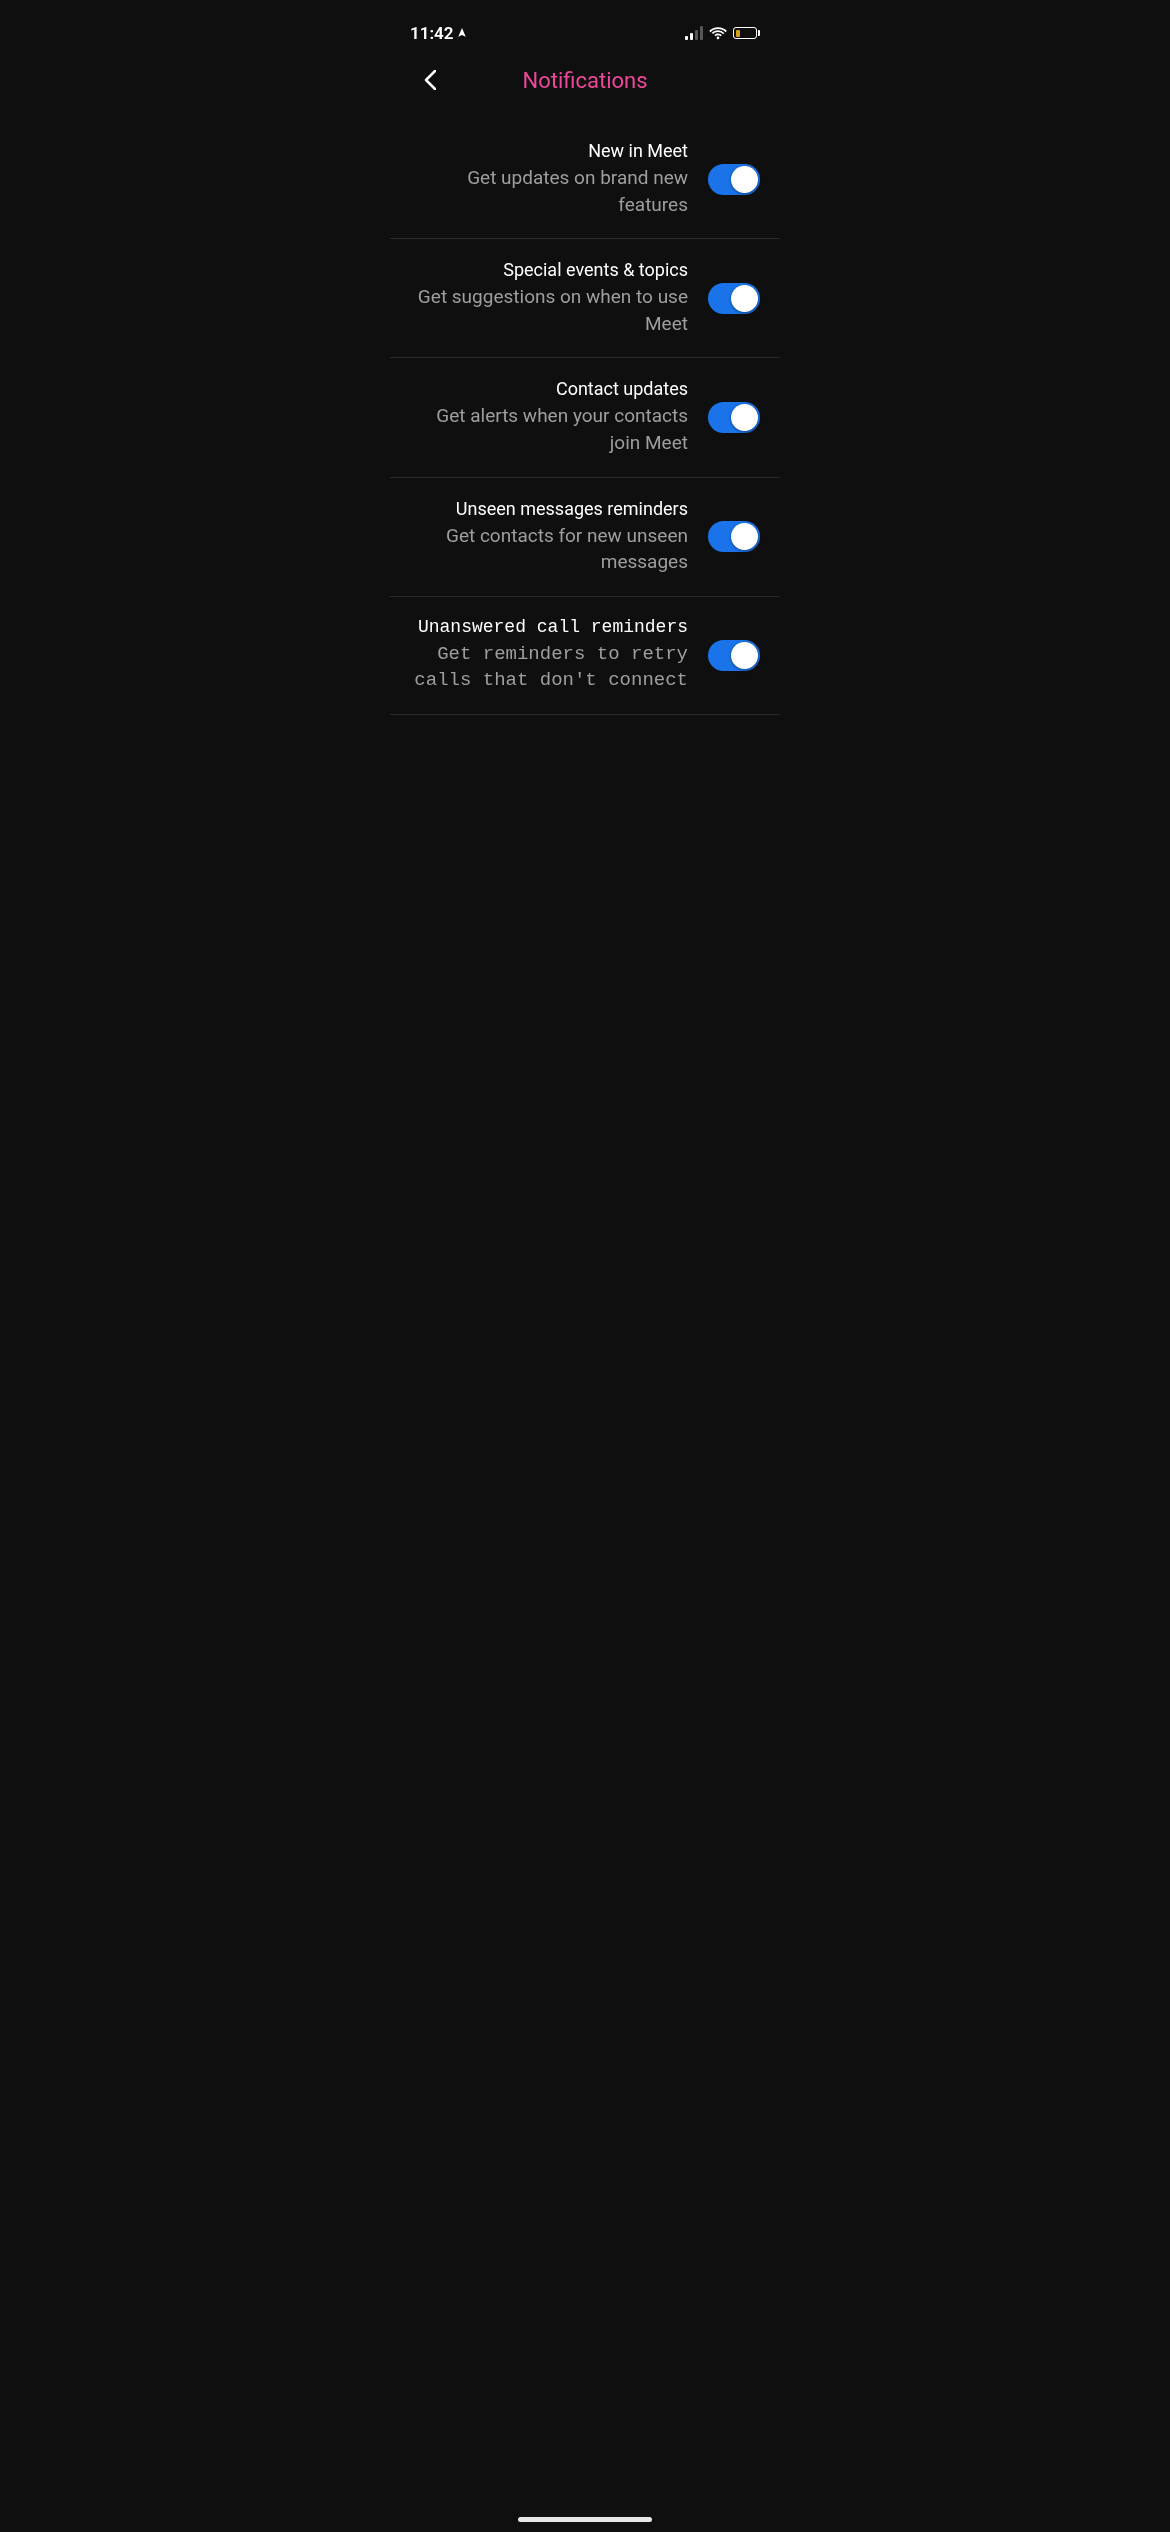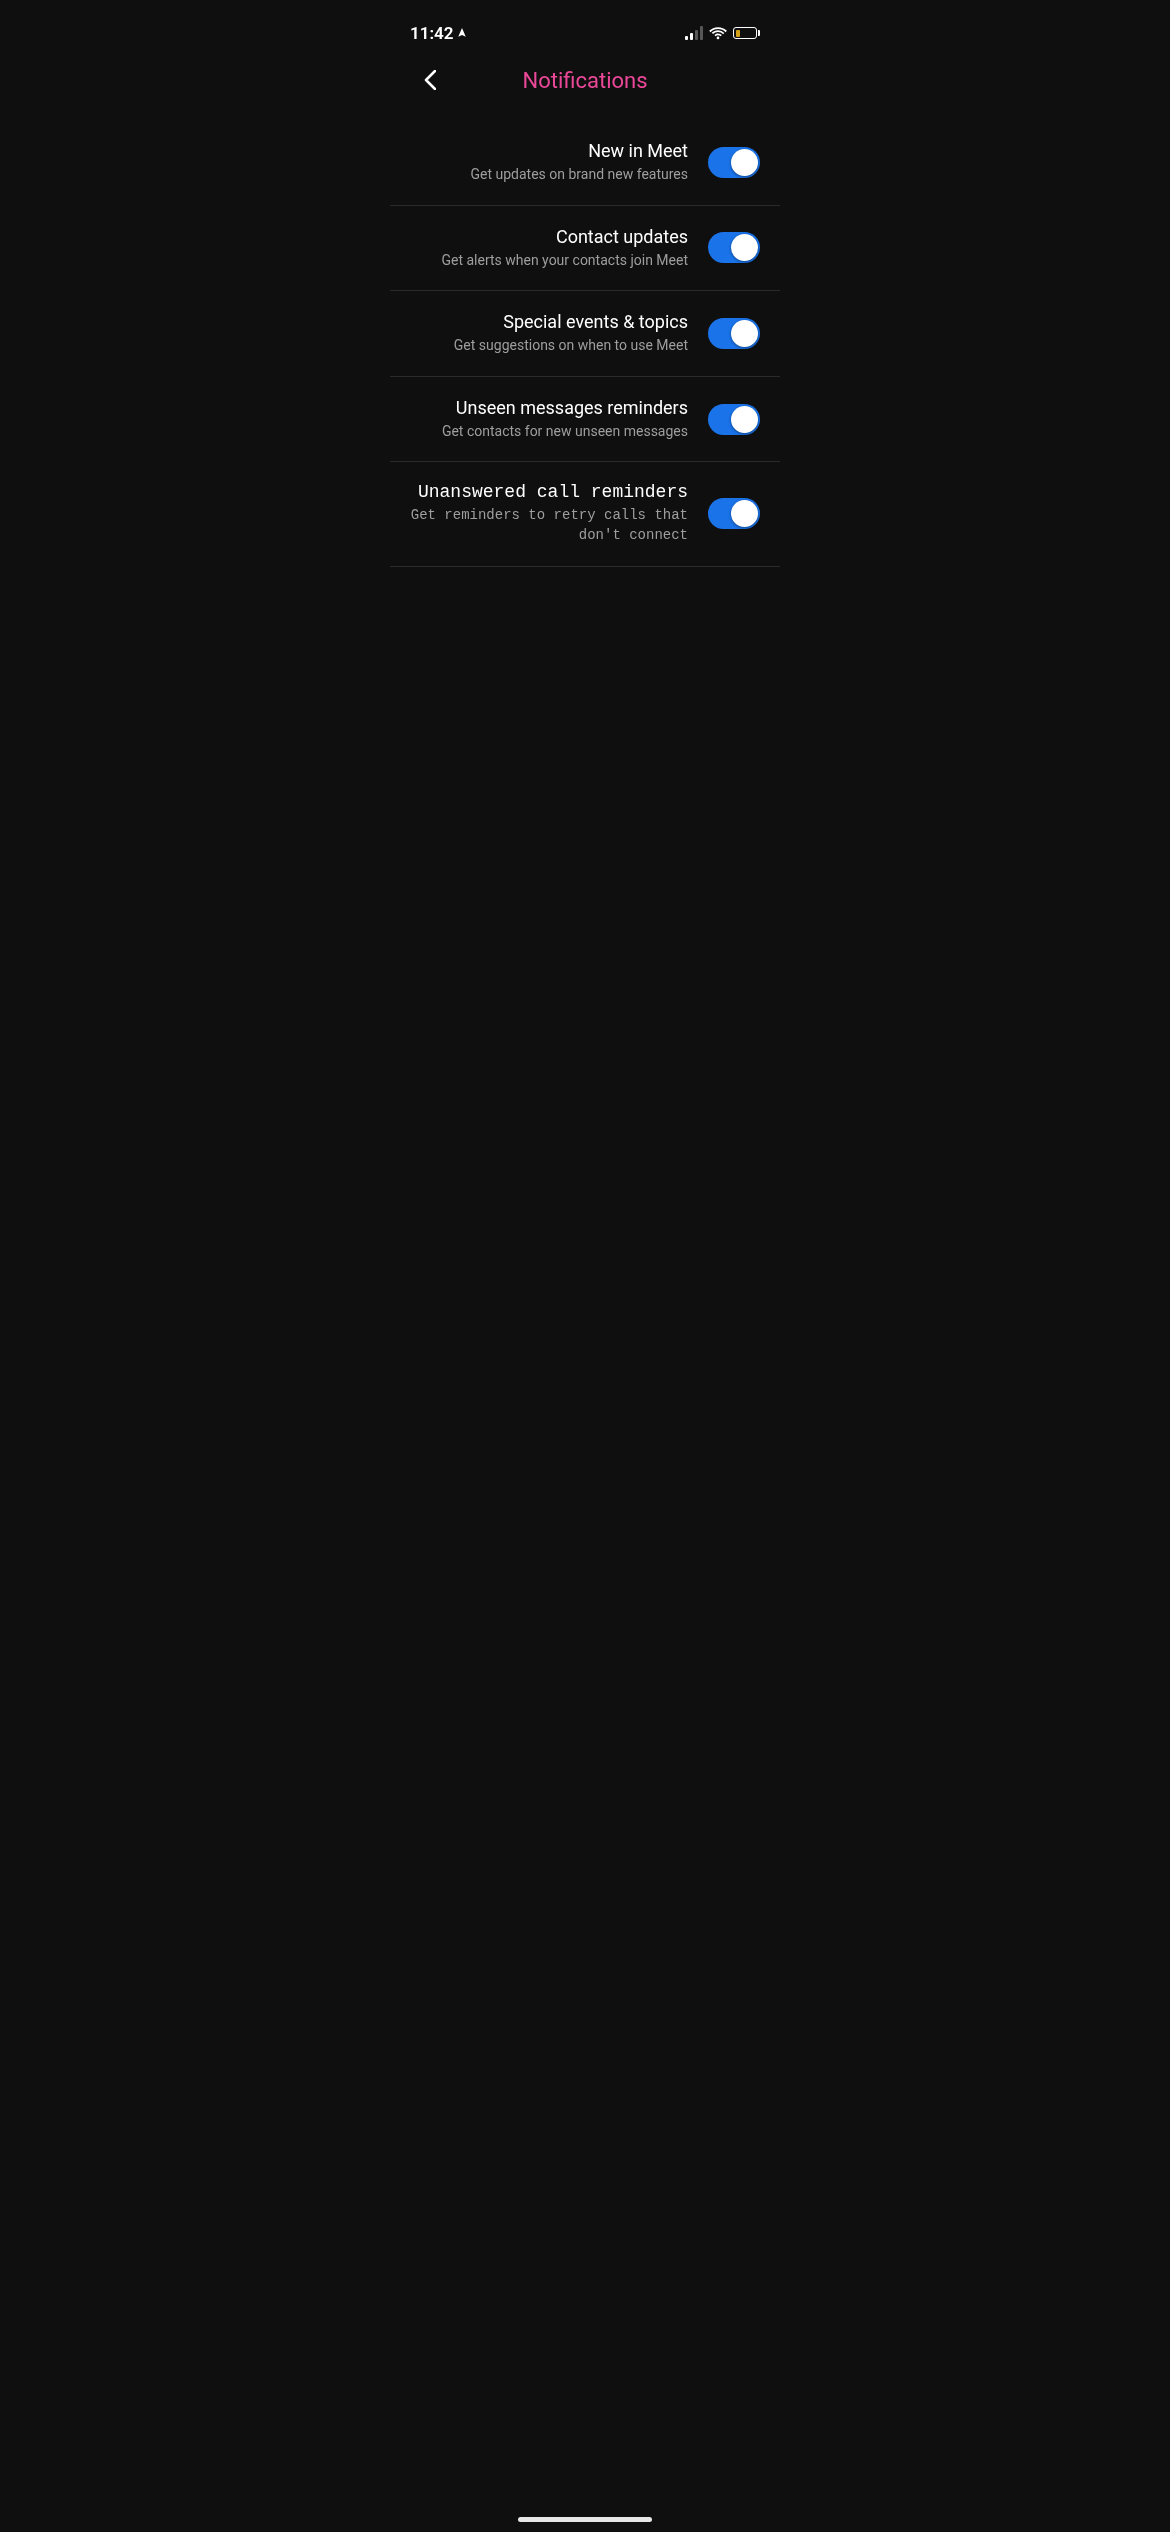--- a/index.html
+++ b/index.html
@@ -158,21 +158,21 @@
     }
 
     .setting-title {
       font-size: 18px;
       font-weight: 400;
       color: #ffffff;
       margin-bottom: 4px;
     }
 
     .setting-description {
-      font-size: 14px;
+      font-size: 19px;
       color: #9e9e9e;
       line-height: 1.4;
     }
 
     .toggle {
       width: 52px;
       height: 31px;
       border-radius: 16px;
       background: #1a73e8;
       position: relative;
@@ -249,38 +249,38 @@
       <div class="setting-text">
         <div class="setting-title">New in Meet</div>
         <div class="setting-description">Get updates on brand new features</div>
       </div>
       <div class="toggle">
         <div class="toggle-knob"></div>
       </div>
     </div>
     <div class="setting-item">
       <div class="setting-text">
+        <div class="setting-title">Special events &amp; topics</div>
+        <div class="setting-description">Get suggestions on when to use Meet</div>
+      </div>
+      <div class="toggle">
+        <div class="toggle-knob"></div>
+      </div>
+    </div>
+    <div class="setting-item">
+      <div class="setting-text">
         <div class="setting-title">Contact updates</div>
         <div class="setting-description">Get alerts when your contacts join Meet</div>
       </div>
       <div class="toggle">
         <div class="toggle-knob"></div>
       </div>
     </div>
     <div class="setting-item">
       <div class="setting-text">
-        <div class="setting-title">Special events &amp; topics</div>
-        <div class="setting-description">Get suggestions on when to use Meet</div>
-      </div>
-      <div class="toggle">
-        <div class="toggle-knob"></div>
-      </div>
-    </div>
-    <div class="setting-item">
-      <div class="setting-text">
         <div class="setting-title">Unseen messages reminders</div>
         <div class="setting-description">Get contacts for new unseen messages</div>
       </div>
       <div class="toggle">
         <div class="toggle-knob"></div>
       </div>
     </div>
     <div class="setting-item">
       <div class="setting-text">
         <div class="setting-title">Unanswered call reminders</div>

